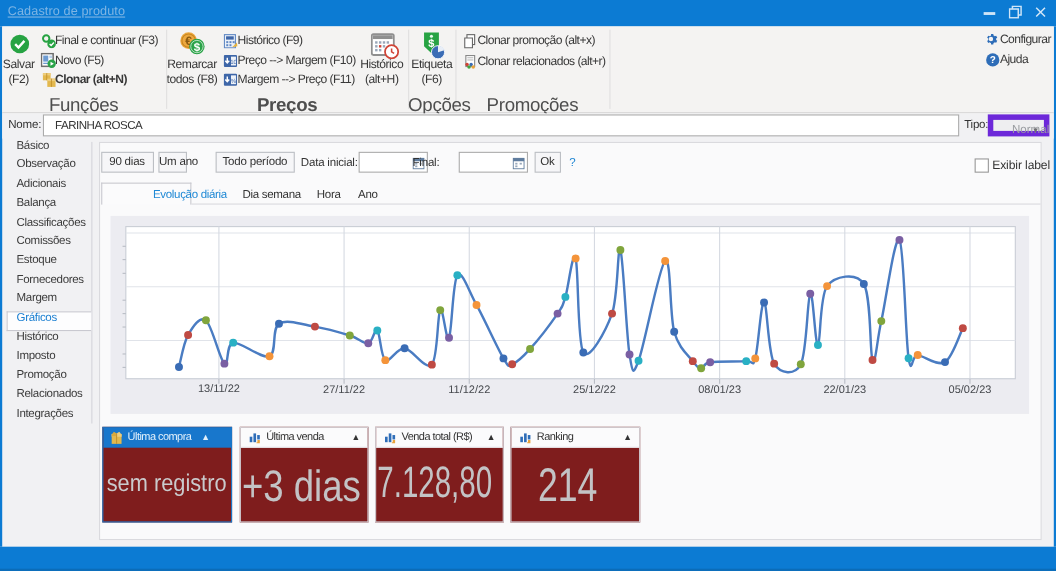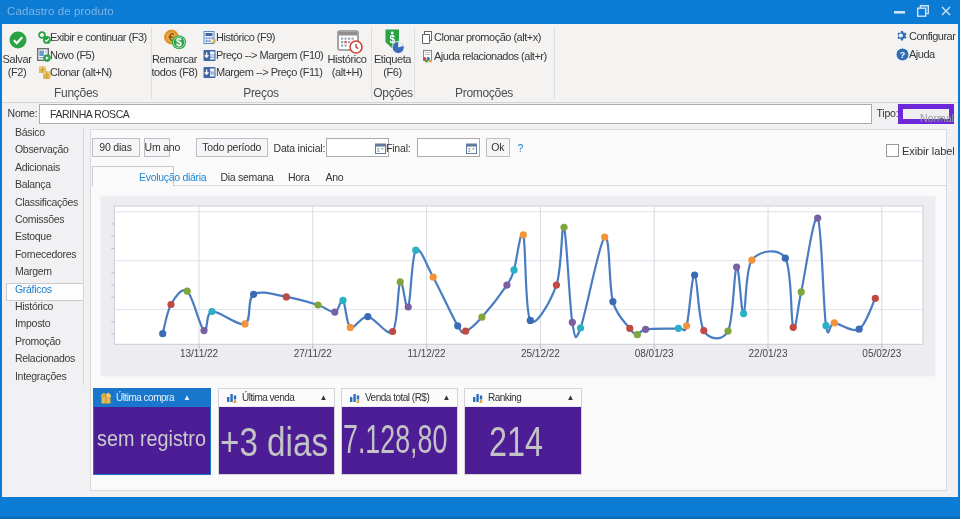--- a/index.html
+++ b/index.html
@@ -1,34 +1,34 @@
 <!DOCTYPE html>
 <html><head><meta charset="utf-8">
 <style>
 *{margin:0;padding:0;box-sizing:border-box;}
 html,body{width:960px;height:519px;overflow:hidden;}
 body{font-family:"Liberation Sans",sans-serif;position:relative;background:#f1f1f3;}
 .abs{position:absolute;}
 .titlebar{left:0;top:0;width:960px;height:24px;background:#0c7bd3;}
-.title-text{left:7px;top:4.5px;font-size:11.5px;color:#7eb5e4;letter-spacing:0.1px;}
+.title-text{left:7px;top:4.5px;font-size:11.5px;color:#7eb5e4;letter-spacing:0.1px;text-decoration:underline;}
 .ribbon{left:2px;top:24px;width:956px;height:79px;background:#f4f3f2;border-bottom:1px solid #d5d4d4;}
 .rsep{top:3px;width:1px;height:72px;background:#e0dfdf;}
-.glabel{top:62px;font-size:12px;color:#4e4e4e;text-align:center;letter-spacing:-0.3px;}
+.glabel{top:62px;font-size:17px;color:#4e4e4e;text-align:center;letter-spacing:-0.3px;}
 .rtext{font-size:11px;color:#383838;white-space:nowrap;letter-spacing:-0.5px;}
 .bigtext{font-size:11px;color:#383838;text-align:center;line-height:13px;white-space:nowrap;letter-spacing:-0.4px;}
 .nomerow{left:2px;top:103px;width:956px;height:23px;background:#f1f1f3;}
 .nomeinput{left:39px;top:1px;width:833px;height:20px;background:#fff;border:1px solid #ababab;font-size:10.5px;color:#333;line-height:19px;padding-left:6px;letter-spacing:-0.45px;}
 .tipocombo{left:898px;top:1px;width:56px;height:20px;background:#eeeef0;border:5px solid #6d28d9;font-size:10.5px;color:#9a9da1;line-height:19px;padding-left:17px;}
 .sideitem{left:15px;height:17.4px;font-size:10.5px;color:#3c3c3c;line-height:17.4px;white-space:nowrap;letter-spacing:-0.3px;}
 .panel{left:90px;top:129px;width:857px;height:362px;background:#fafafb;border:1px solid #dadade;}
 .btn{top:138px;height:19px;background:#f6f6f8;border:1px solid #bcbfc4;font-size:10.5px;color:#333;text-align:center;line-height:17px;white-space:nowrap;letter-spacing:-0.2px;}
 .dlabel{top:141.5px;font-size:10.5px;color:#333;white-space:nowrap;letter-spacing:-0.2px;}
 .dinput{top:138px;width:63px;height:19px;background:#fff;border:1px solid #ababab;}
 .tabtxt{top:170.5px;font-size:10.5px;color:#333;white-space:nowrap;letter-spacing:-0.3px;margin-left:38px;}
-.card{top:388px;height:87px;background:#4c1d95;}
+.card{top:388px;height:87px;background:#7f1d1d;}
 .chead{height:18px;font-size:10px;line-height:18px;letter-spacing:-0.5px;}
 .cbig{position:absolute;color:#c3c3c5;line-height:1;white-space:nowrap;transform-origin:left top;}
 .statusbar{left:0;top:497px;width:960px;height:22px;background:#0c7bd3;border-bottom:2px solid #0b6cb8;}
 .sideborder{left:0;top:24px;width:2px;height:473px;background:#0c7bd3;}
 .sideborder2{left:958px;top:24px;width:2px;height:473px;background:#0c7bd3;}
 </style></head>
 <body>
 <div class="abs titlebar"></div>
 <div class="abs title-text">Cadastro de produto</div>
 <svg class="abs" style="left:894px;top:9px;" width="11" height="6" viewBox="0 0 11 6">
@@ -50,21 +50,21 @@
 <svg class="abs" style="left:9px;top:31px;" width="18" height="18" viewBox="0 0 18 18">
       <circle cx="9" cy="9" r="8.5" fill="#27a343"></circle>
       <path d="M4.8 9.2 L7.8 12.2 L13.2 6.2" stroke="#fff" stroke-width="2.2" fill="none"></path>
     </svg>
 <div class="abs bigtext" style="left:0px;top:53px;width:34px;">Salvar<br>(F2)</div>
 <svg class="abs" style="left:38px;top:31px;" width="13" height="13" viewBox="0 0 13 13">
       <circle cx="4" cy="4" r="2.9" fill="none" stroke="#27a343" stroke-width="1.8"></circle>
       <circle cx="8.9" cy="8.9" r="3.9" fill="#27a343"></circle>
       <path d="M7.1 9 L8.5 10.4 L11 7.6" stroke="#fff" stroke-width="1.2" fill="none"></path>
     </svg>
-<div class="abs rtext" style="left:50px;top:31px;">Exibir e continuar (F3)</div>
+<div class="abs rtext" style="left:50px;top:31px;">Final e continuar (F3)</div>
 <svg class="abs" style="left:37px;top:48px;" width="14" height="14" viewBox="0 0 14 14">
       <rect x="0.7" y="0.7" width="10.6" height="11.6" fill="#fff" stroke="#6d6d6d" stroke-width="1.4"></rect>
       <rect x="2.3" y="2.5" width="4.6" height="5.5" fill="#6d9bd1"></rect>
       <rect x="7.8" y="2.5" width="2.6" height="2.4" fill="#b8cfe8"></rect>
       <rect x="2.3" y="9" width="7.9" height="1.2" fill="#6d9bd1"></rect>
       <circle cx="10" cy="10" r="3.8" fill="#2aa348"></circle>
       <path d="M8.9 8.2 L12 10 L8.9 11.8 Z" fill="#fff"></path>
     </svg>
 <div class="abs rtext" style="left:50px;top:48.5px;">Novo (F5)</div>
 <svg class="abs" style="left:37px;top:65px;" width="15" height="15" viewBox="0 0 15 15">
@@ -72,21 +72,21 @@
         <rect x="2" y="1.5" width="7" height="6.5" fill="#e3b84e"></rect>
         <rect x="2" y="1.5" width="7" height="2" fill="#edcd7e"></rect>
         <line x1="5.5" y1="1.5" x2="5.5" y2="8" stroke="#c1912c" stroke-width="0.8"></line>
       </g>
       <g>
         <rect x="6" y="6.5" width="7.5" height="7.5" fill="#e3b84e"></rect>
         <rect x="6" y="6.5" width="7.5" height="2.2" fill="#edcd7e"></rect>
         <line x1="9.75" y1="6.5" x2="9.75" y2="14" stroke="#c1912c" stroke-width="0.8"></line>
       </g>
     </svg>
-<div class="abs rtext" style="left:50px;top:66px;">Clonar (alt+N)</div>
+<div class="abs rtext" style="left:50px;top:66px;font-weight:bold;">Clonar (alt+N)</div>
 
 <svg class="abs" style="left:163px;top:29px;" width="25" height="21" viewBox="0 0 25 21">
       <circle cx="8.5" cy="8" r="7.6" fill="#eca83f"></circle>
       <circle cx="8.5" cy="8" r="6.1" fill="none" stroke="#c8861f" stroke-width="1"></circle>
       <text x="8.5" y="12.2" font-size="11" font-weight="bold" fill="#8a5a10" text-anchor="middle" font-family="Liberation Sans">€</text>
       <circle cx="16" cy="13.3" r="7" fill="#2aa348"></circle>
       <circle cx="16" cy="13.3" r="5.6" fill="none" stroke="#fff" stroke-width="0.9" opacity="0.65"></circle>
       <text x="16" y="17.3" font-size="10.5" font-weight="bold" fill="#fff" text-anchor="middle" font-family="Liberation Sans">$</text>
     </svg>
 <div class="abs bigtext" style="left:146px;top:53px;width:57px;">Remarcar<br>todos (F8)</div>
@@ -150,39 +150,39 @@
 <div class="abs rtext" style="left:434px;top:31px;">Clonar promoção (alt+x)</div>
 <svg class="abs" style="left:421px;top:50px;" width="13" height="13" viewBox="0 0 13 13">
       <rect x="2.5" y="0.5" width="8" height="10" fill="#fff" stroke="#888"></rect>
       <rect x="3.8" y="2" width="5.5" height="1" fill="#bbb"></rect>
       <rect x="3.8" y="4" width="5.5" height="1" fill="#bbb"></rect>
       <circle cx="3.6" cy="8.6" r="1.6" fill="#d04437"></circle>
       <circle cx="7.3" cy="8.6" r="1.6" fill="#3a6cb5"></circle>
       <circle cx="5.4" cy="11" r="1.6" fill="#44a53e"></circle>
       <circle cx="9.2" cy="11" r="1.6" fill="#e8a33d"></circle>
     </svg>
-<div class="abs rtext" style="left:434px;top:50px;">Ajuda relacionados (alt+r)</div>
+<div class="abs rtext" style="left:434px;top:50px;">Clonar relacionados (alt+r)</div>
 
 <svg class="abs" style="left:896px;top:30px;" width="12" height="12" viewBox="0 0 24 24">
       <path fill="#2e6db8" d="M12 8a4 4 0 1 0 0 8 4 4 0 0 0 0-8zm9.4 5.6l2.1 1.6-2 3.5-2.5-1a8 8 0 0 1-2.3 1.3L16.3 22h-4l-.4-2.7a8 8 0 0 1-2.3-1.3l-2.5 1-2-3.5 2.1-1.6a8 8 0 0 1 0-2.7L5.1 9.6l2-3.5 2.5 1a8 8 0 0 1 2.3-1.3L12.3 3h4l.4 2.7a8 8 0 0 1 2.3 1.3l2.5-1 2 3.5-2.1 1.6a8 8 0 0 1 0 2.7z" transform="translate(-2.3 -1)"></path>
       <circle cx="9.8" cy="11" r="3" fill="#f4f3f2"></circle>
     </svg>
 <div class="abs rtext" style="left:909px;top:29.5px;">Configurar</div>
 <svg class="abs" style="left:896px;top:48px;" width="13" height="13" viewBox="0 0 13 13">
       <circle cx="6.5" cy="6.5" r="6" fill="#2e6db8"></circle>
       <text x="6.5" y="9.6" font-size="9" fill="#fff" text-anchor="middle" font-family="Liberation Sans" font-weight="bold">?</text>
     </svg>
 <div class="abs rtext" style="left:909px;top:47.5px;">Ajuda</div>
 </div>
 <div class="abs rsep" style="left:151px;top:27px;"></div>
 <div class="abs rsep" style="left:371px;top:27px;"></div>
 <div class="abs rsep" style="left:414px;top:27px;"></div>
 <div class="abs rsep" style="left:554px;top:27px;"></div>
 <div class="abs glabel" style="left:10px;width:132px;top:86px;">Funções</div>
-<div class="abs glabel" style="left:161px;width:200px;top:86px;">Preços</div>
+<div class="abs glabel" style="left:161px;width:200px;top:86px;font-weight:bold;">Preços</div>
 <div class="abs glabel" style="left:371px;width:44px;top:86px;">Opções</div>
 <div class="abs glabel" style="left:424px;width:120px;top:86px;">Promoções</div>
 <div class="abs nomerow"></div>
 <div class="abs" style="left:7.5px;top:107px;font-size:10.5px;color:#333;letter-spacing:-0.2px;">Nome:</div>
 <div class="abs nomeinput" style="top:104px;padding-left:10px;">FARINHA ROSCA</div>
 <div class="abs" style="left:876.5px;top:107px;font-size:10.5px;color:#333;letter-spacing:-0.2px;">Tipo:</div>
 <div class="abs tipocombo" style="top:104px;">Normal<span style="position:absolute;right:4px;top:1px;color:#6e6e72;font-size:7px;">▼</span></div>
 
 <div id="sidebar">
 <div class="abs" style="left:83px;top:129px;width:1px;height:256px;background:#d4d4da;"></div>
@@ -212,21 +212,21 @@
 <div class="abs dlabel" style="left:273.5px;">Data inicial:</div>
 <div class="abs dinput" style="left:325.5px;">
     <svg style="position:absolute;right:2px;top:3.5px;" width="11" height="11" viewBox="0 0 11 11">
       <rect x="0.5" y="1" width="10" height="9.5" fill="#fff" stroke="#5f7c9e"></rect>
       <rect x="0.5" y="1" width="10" height="2.6" fill="#5f7c9e"></rect>
       <rect x="2.4" y="5" width="2" height="1.6" fill="#9aa9bc"></rect>
       <rect x="2.4" y="7.4" width="2" height="1.6" fill="#9aa9bc"></rect>
       <rect x="6.4" y="5" width="2" height="1.6" fill="#9aa9bc"></rect>
     </svg>
   </div>
-<div class="abs dlabel" style="left:386px;">Final:</div>
+<div class="abs dlabel" style="left:375px;">Final:</div>
 <div class="abs dinput" style="left:416.5px;">
     <svg style="position:absolute;right:2px;top:3.5px;" width="11" height="11" viewBox="0 0 11 11">
       <rect x="0.5" y="1" width="10" height="9.5" fill="#fff" stroke="#5f7c9e"></rect>
       <rect x="0.5" y="1" width="10" height="2.6" fill="#5f7c9e"></rect>
       <rect x="2.4" y="5" width="2" height="1.6" fill="#9aa9bc"></rect>
       <rect x="2.4" y="7.4" width="2" height="1.6" fill="#9aa9bc"></rect>
       <rect x="6.4" y="5" width="2" height="1.6" fill="#9aa9bc"></rect>
     </svg>
   </div>
 <div class="abs btn" style="left:485.5px;width:24.5px;">Ok</div>

